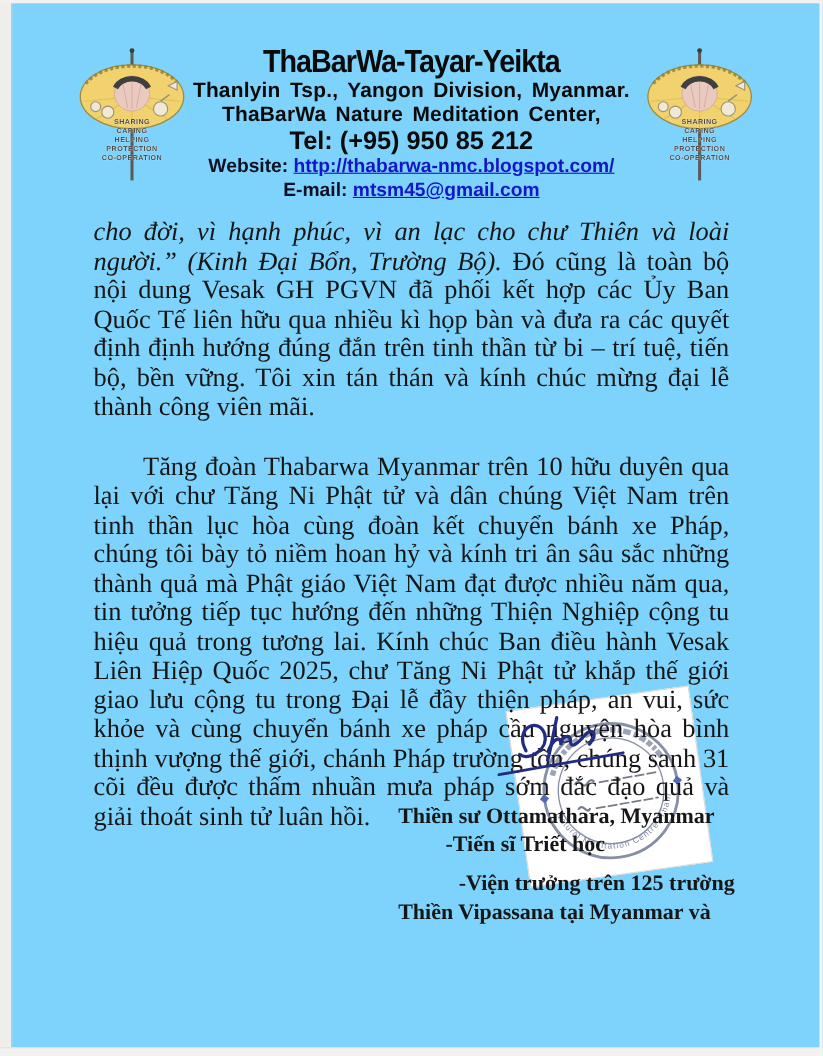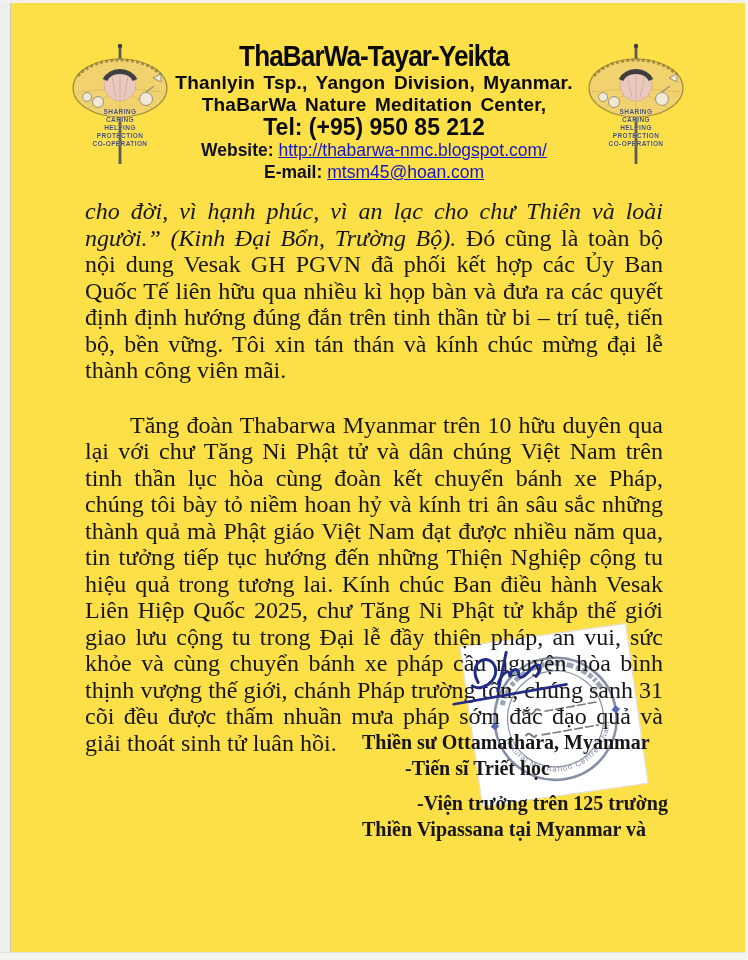--- a/index.html
+++ b/index.html
@@ -1,35 +1,35 @@
 <!DOCTYPE html>
 <html><head>
 <meta charset="utf-8">
 <style>
   html,body{margin:0;padding:0;background:#e9e8e5;}
   .page{
     position:relative;width:748px;height:960px;margin:0 auto;
-    background:#fde047;overflow:hidden;
+    background:#7dd3fc;overflow:hidden;
     font-family:"Liberation Serif","DejaVu Serif",serif;color:#161616;
   }
   
   .edge{position:absolute;z-index:0;}
   .edge-left{left:0;top:0;bottom:0;width:10px;background:#efeeea;border-right:1px solid #c9c6c0;}
   .edge-top{left:0;right:0;top:0;height:3px;background:#f2f1ee;}
   .edge-bottom{left:0;right:0;bottom:0;height:7px;background:#f3f2ef;border-top:1px solid #e2e0db;}
   .edge-right{right:0;top:0;bottom:0;width:3px;background:#f6f5f3;}
 
   
   .letterhead{position:absolute;left:0;top:40px;width:748px;text-align:center;z-index:2;
     font-family:"Liberation Sans","DejaVu Sans",sans-serif;font-weight:bold;color:#0a0a0a;}
   .lh-title{font-size:29px;letter-spacing:-1px;transform:scaleX(.9);transform-origin:center;line-height:32px;}
   .lh-org{font-size:19px;line-height:22px;word-spacing:3px;letter-spacing:.2px;}
   .lh-tel{font-size:23px;line-height:23px;}
   .lh-web,.lh-mail{font-size:17.5px;line-height:22px;color:#101024;}
-  .lh-link{color:#1316c8;text-decoration:underline;font-weight:normal;}
+  .lh-link{color:#1316c8;text-decoration:underline;font-weight:bold;}
 
   .logo{position:absolute;top:42px;width:116px;height:142px;z-index:2;}
   .logo.left{left:62px;}
   .logo.right{left:578px;}
   .logo svg{position:absolute;left:0;top:0;}
   .motto{position:absolute;left:0;top:66px;width:116px;text-align:center;
     font-family:"Liberation Sans","DejaVu Sans",sans-serif;font-weight:bold;
     font-size:6.5px;line-height:8px;color:#4d4d4d;letter-spacing:.4px;}
   .motto div{text-shadow:0 0 1px #ffffff;}
 
@@ -142,21 +142,21 @@
     <div class="lh-title">ThaBarWa-Tayar-Yeikta</div>
     <div class="lh-org">Thanlyin Tsp., Yangon Division, Myanmar.</div>
     <div class="lh-org">ThaBarWa Nature  Meditation Center,</div>
     <div class="lh-tel">Tel: (+95) 950 85 212</div>
     <div class="lh-web">
       <span>Website:</span>
       <a href="#" class="lh-link">http://thabarwa-nmc.blogspot.com/</a>
     </div>
     <div class="lh-mail">
       <span>E-mail:</span>
-      <a href="#" class="lh-link">mtsm45@hoan.com</a>
+      <a href="#" class="lh-link">mtsm45@gmail.com</a>
     </div>
   </header>
 
   <main class="letter-body">
     <p><em>cho đời, vì hạnh phúc, vì an lạc cho chư Thiên và loài người.” (Kinh Đại Bổn, Trường Bộ).</em><span> Đó cũng là toàn bộ nội dung Vesak GH PGVN đã phối kết hợp các Ủy Ban Quốc Tế liên hữu qua nhiều kì họp bàn và đưa ra các quyết định định hướng đúng đắn trên tinh thần từ bi – trí tuệ, tiến bộ, bền vững. Tôi xin tán thán và kính chúc mừng đại lễ thành công viên mãi.</span></p>
     <p class="indent">Tăng đoàn Thabarwa Myanmar trên 10 hữu duyên qua lại với chư Tăng Ni Phật tử và dân chúng Việt Nam trên tinh thần lục hòa cùng đoàn kết chuyển bánh xe Pháp, chúng tôi bày tỏ niềm hoan hỷ và kính tri ân sâu sắc những thành quả mà Phật giáo Việt Nam đạt được nhiều năm qua, tin tưởng tiếp tục hướng đến những Thiện Nghiệp cộng tu hiệu quả trong tương lai. Kính chúc Ban điều hành Vesak Liên Hiệp Quốc 2025, chư Tăng Ni Phật tử khắp thế giới giao lưu cộng tu trong Đại lễ đầy thiện pháp, an vui, sức khỏe và cùng chuyển bánh xe pháp cầu nguyện hòa bình thịnh vượng thế giới, chánh Pháp trường tồn, chúng sanh 31 cõi đều được thấm nhuần mưa pháp sớm đắc đạo quả và giải thoát sinh tử luân hồi.</p>
   </main>
 
 
   <div class="stamp-patch">

